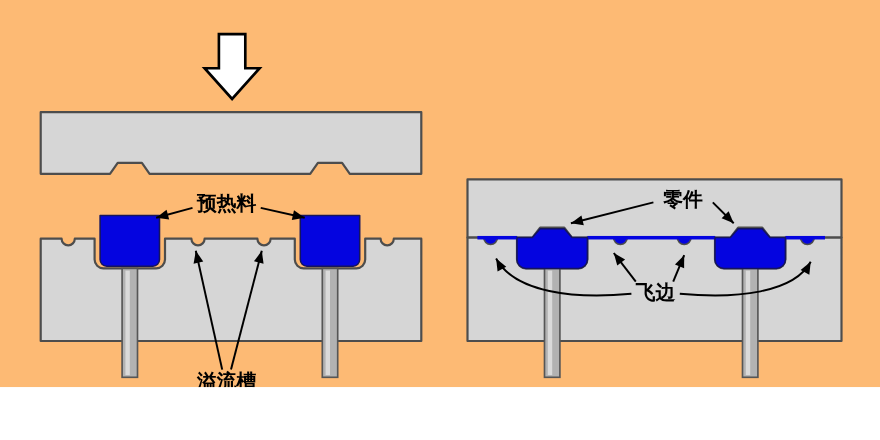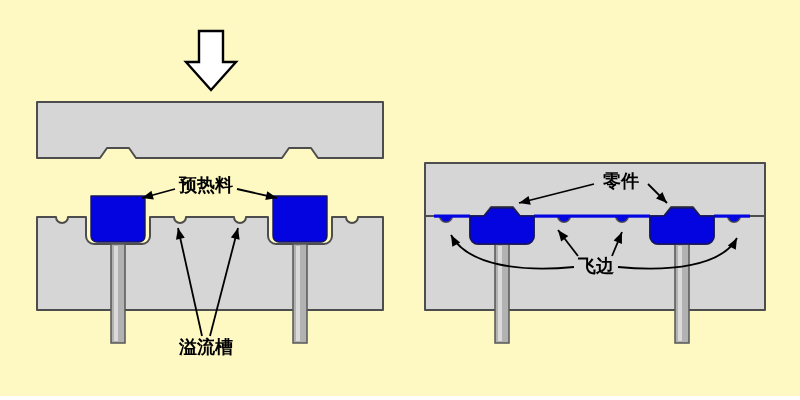--- a/index.html
+++ b/index.html
@@ -1,20 +1,20 @@
 <!DOCTYPE html>
 <html><head>
 <meta charset="utf-8">
 <style>
   html, body { margin: 0; padding: 0; background: #ffffff; }
   #stage {
     position: relative;
     width: 800px;
-    height: 396px;
-    background: #fef9c3;
+    height: 352px;
+    background: #fdba74;
     font-family: "DejaVu Sans", sans-serif;
     overflow: hidden;
   }
   svg { display: block; }
   .mold   { stroke: #4d4d4d; stroke-width: 2; stroke-linejoin: round; }
   .bluepc { stroke: #15155e; stroke-width: 1.4; stroke-linejoin: round; }
   .flashpc{ stroke: none; }
   .pinb   { stroke: #565656; stroke-width: 1.5; }
   .pinhl  { stroke: none; }
   .annot  { stroke: #000000; stroke-width: 1.8; fill: none; }

